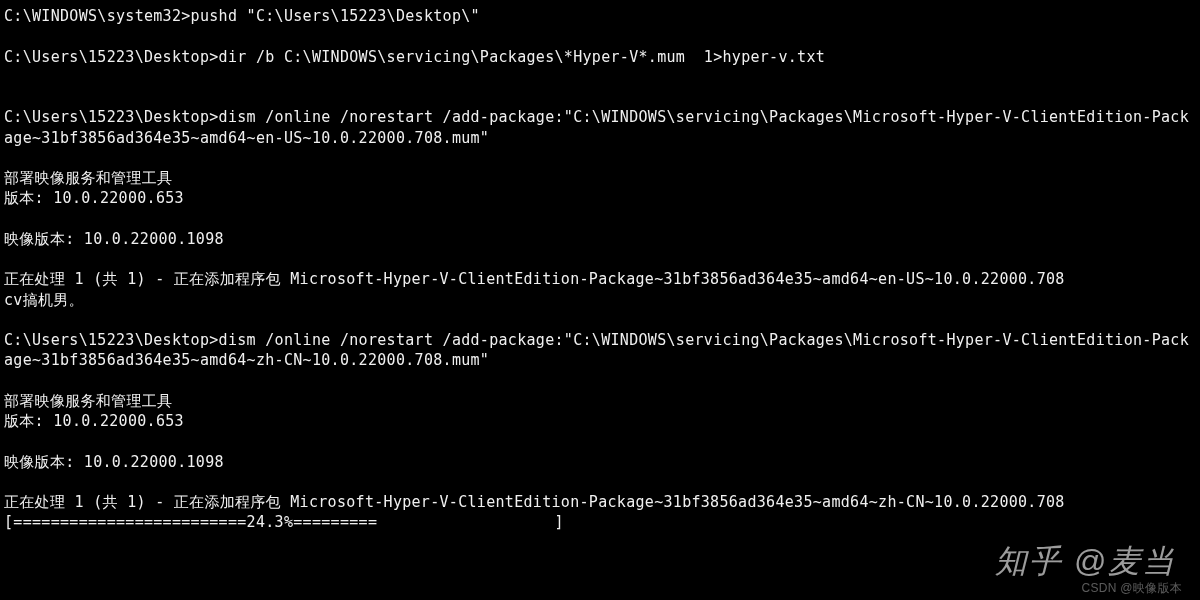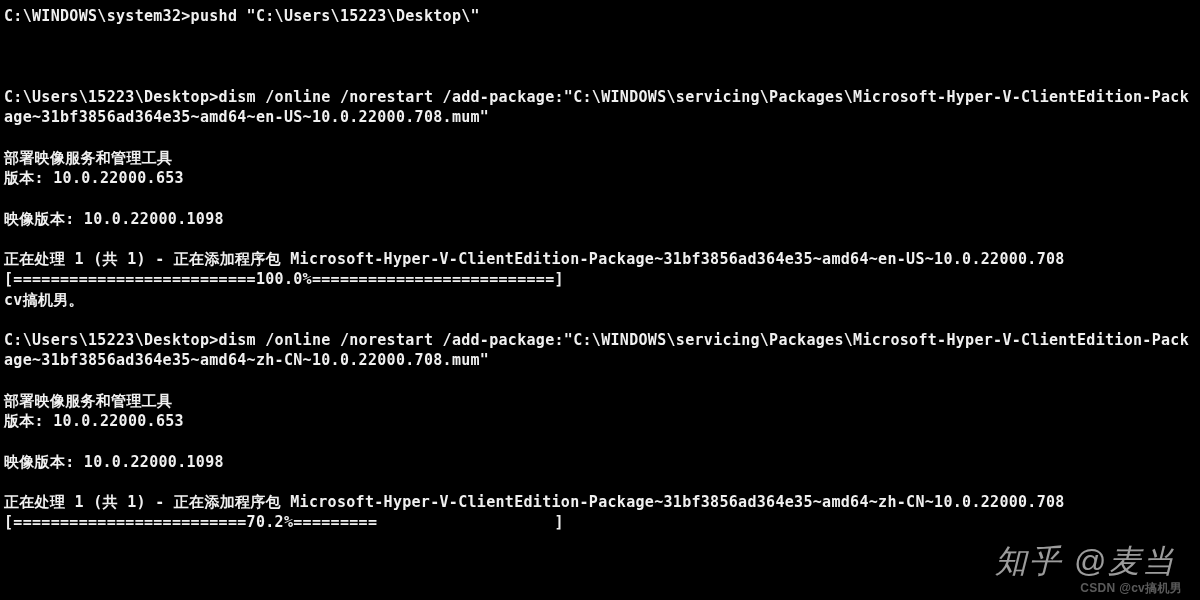--- a/index.html
+++ b/index.html
@@ -1,19 +1,18 @@
 <!DOCTYPE html>
 <html><head>
   <meta charset="utf-8">
   <style>
     * {
       margin: 0;
       padding: 0;
       box-sizing: border-box;
-      font-weight: bold;
     }
     body {
       background: #000000;
       color: #f0f0f0;
       font-family: "NSimSun", "SimSun", "Consolas", monospace;
       font-size: 15px;
       line-height: 1.35;
       width: 1200px;
       height: 600px;
       overflow: hidden;
@@ -49,38 +48,38 @@
       font-family: "Microsoft YaHei", sans-serif;
       pointer-events: none;
     }
   </style>
 </head>
 <body>
 
 <div id="terminal-output">
     <div class="term-line">C:\WINDOWS\system32&gt;pushd "C:\Users\15223\Desktop\"</div>
     <div class="blank"></div>
+    <div class="term-line">C:\Users\15223\Desktop&gt;dir /b C:\WINDOWS\servicing\Packages\*Hyper-V*.mum  1&gt;hyper-v.txt</div>
     <div class="blank"></div>
     <div class="blank"></div>
     <div class="term-line">C:\Users\15223\Desktop&gt;dism /online /norestart /add-package:"C:\WINDOWS\servicing\Packages\Microsoft-Hyper-V-ClientEdition-Package~31bf3856ad364e35~amd64~en-US~10.0.22000.708.mum"</div>
     <div class="blank"></div>
     <div class="term-line">部署映像服务和管理工具</div>
     <div class="term-line">版本: 10.0.22000.653</div>
     <div class="blank"></div>
     <div class="term-line">映像版本: 10.0.22000.1098</div>
     <div class="blank"></div>
     <div class="term-line">正在处理 1 (共 1) - 正在添加程序包 Microsoft-Hyper-V-ClientEdition-Package~31bf3856ad364e35~amd64~en-US~10.0.22000.708</div>
-    <div class="term-line">[==========================100.0%==========================]</div>
     <div class="term-line">cv搞机男。</div>
     <div class="blank"></div>
     <div class="term-line">C:\Users\15223\Desktop&gt;dism /online /norestart /add-package:"C:\WINDOWS\servicing\Packages\Microsoft-Hyper-V-ClientEdition-Package~31bf3856ad364e35~amd64~zh-CN~10.0.22000.708.mum"</div>
     <div class="blank"></div>
     <div class="term-line">部署映像服务和管理工具</div>
     <div class="term-line">版本: 10.0.22000.653</div>
     <div class="blank"></div>
     <div class="term-line">映像版本: 10.0.22000.1098</div>
     <div class="blank"></div>
     <div class="term-line">正在处理 1 (共 1) - 正在添加程序包 Microsoft-Hyper-V-ClientEdition-Package~31bf3856ad364e35~amd64~zh-CN~10.0.22000.708</div>
-    <div class="term-line">[=========================70.2%=========                   ]</div>
+    <div class="term-line">[=========================24.3%=========                   ]</div>
   </div>
 
 <div class="watermark-zhihu">知乎 @麦当</div>
-<div class="watermark-csdn">CSDN @cv搞机男</div>
+<div class="watermark-csdn">CSDN @映像版本</div>
 
 </body></html>

